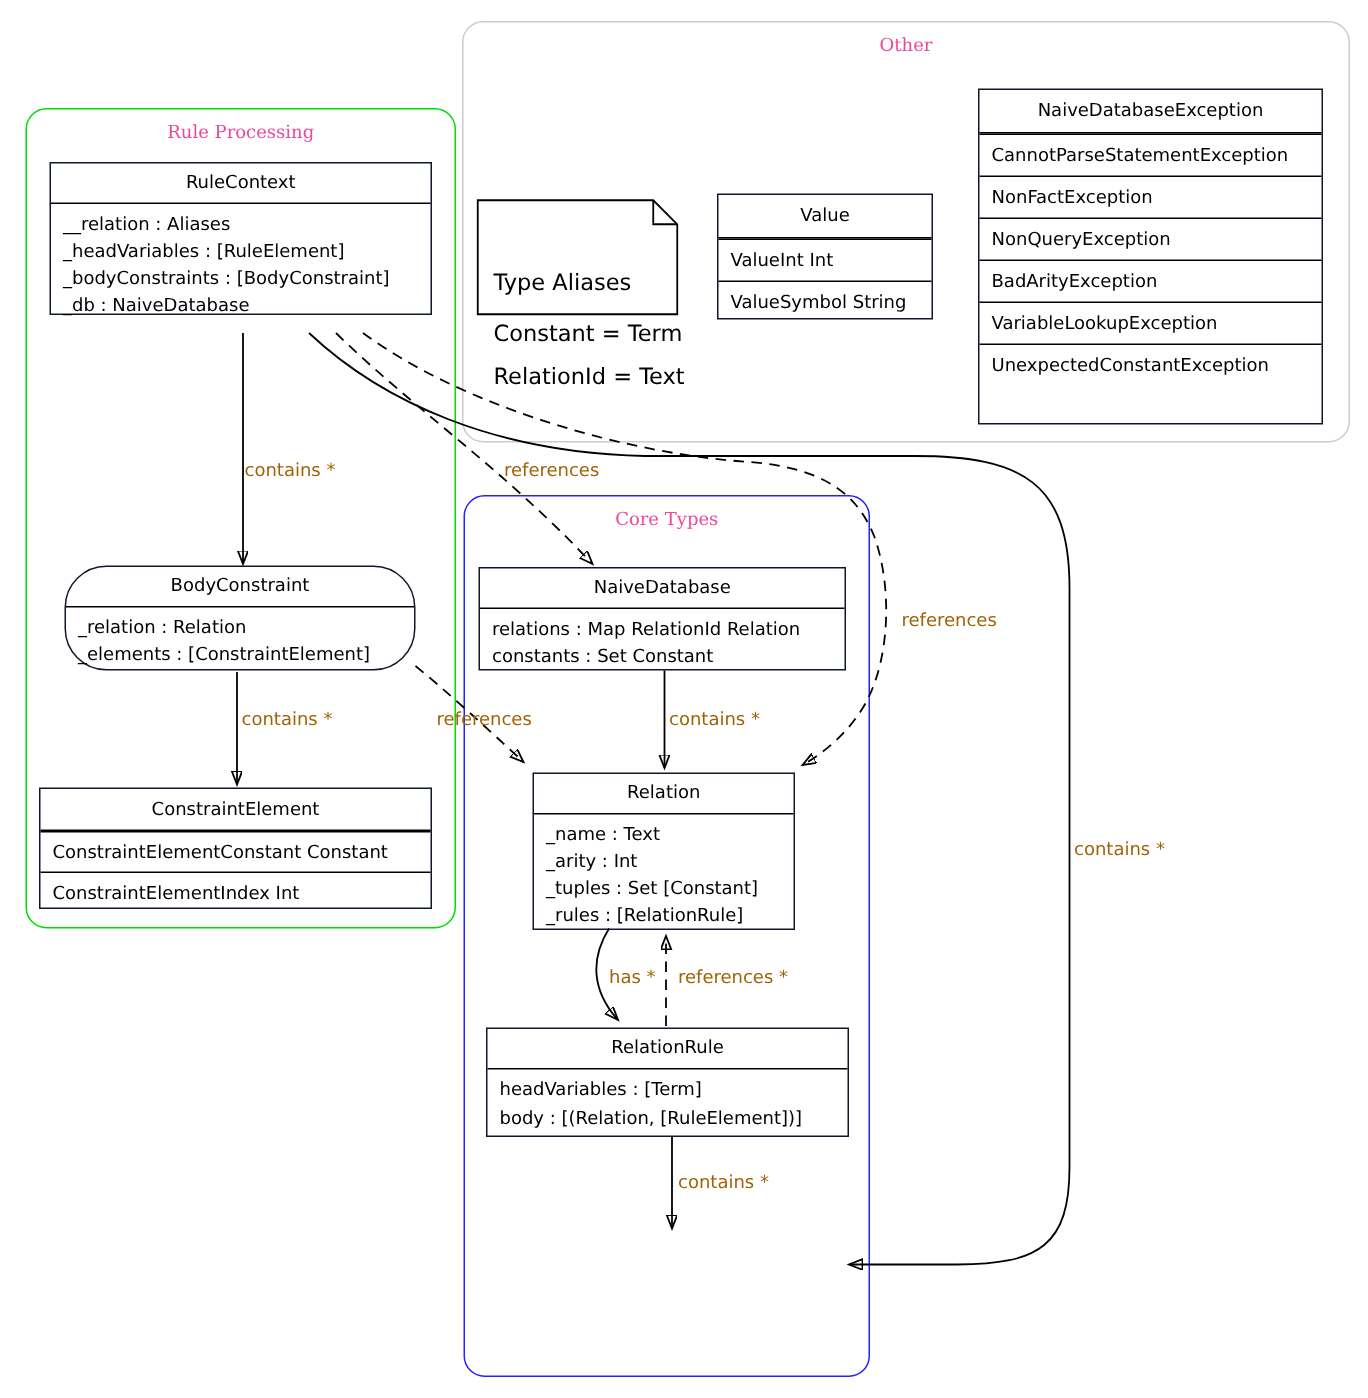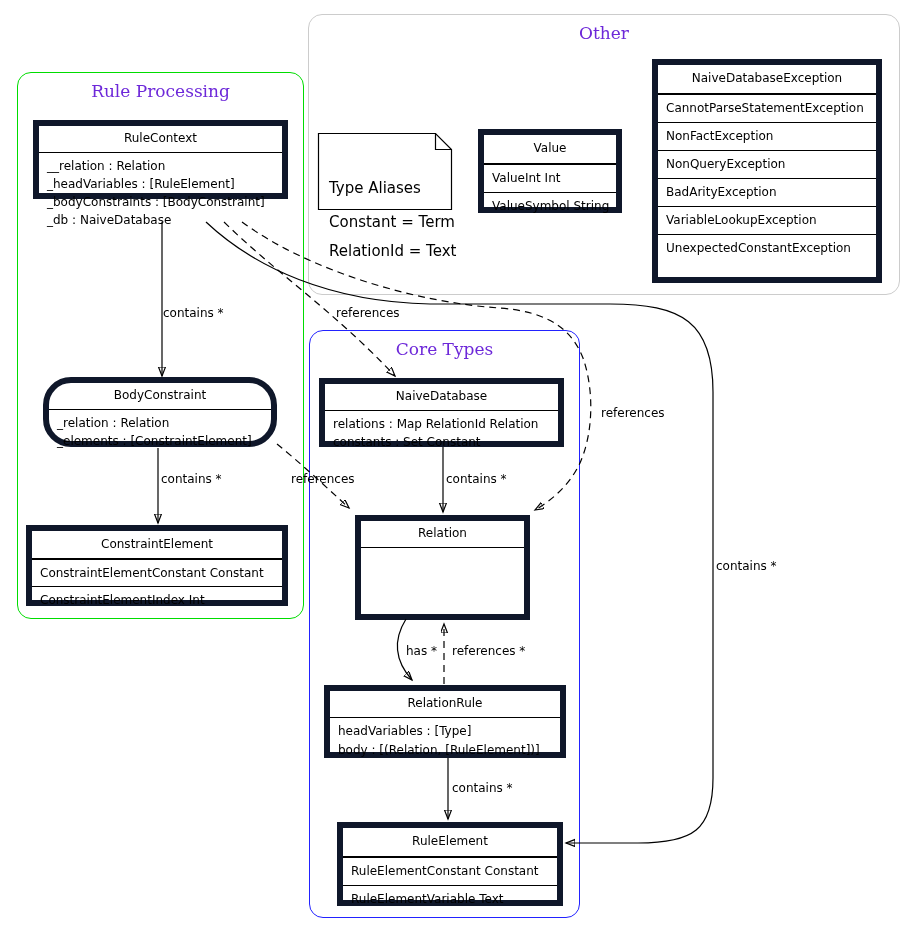--- a/index.html
+++ b/index.html
@@ -1,26 +1,26 @@
 <!DOCTYPE html>
 <html><head>
 <meta charset="utf-8">
 <style>
   html,body{margin:0;padding:0;background:#fff;}
   .canvas{position:relative;width:912px;height:932px;background:#fff;overflow:hidden;
           font-family:"DejaVu Sans",sans-serif;color:#000;}
   
   .grp{position:absolute;border-radius:14px;background:transparent;}
   .grp-title{position:absolute;top:8px;left:0;width:100%;text-align:center;
-             font-family:"DejaVu Serif",serif;font-size:17px;color:#6d28d9;}
+             font-family:"DejaVu Serif",serif;font-size:12px;color:#ec4899;}
   .grp-green{border:1.5px solid #00dd00;}
   .grp-gray{border:1.5px solid #cccccc;}
   .grp-blue{border:1.5px solid #2222ff;}
   
-  .cbox{position:absolute;background:#fff;border:6px solid #0f172a;box-sizing:border-box;
+  .cbox{position:absolute;background:#fff;border:1px solid #0f172a;box-sizing:border-box;
         font-size:12px;}
   .cbox-h{text-align:center;border-bottom:1px solid #000;white-space:nowrap;overflow:hidden;}
   .h26{height:26px;line-height:25px;}
   .h27{height:27px;line-height:26px;}
   .h28{height:28px;line-height:27px;}
   .attrs{padding:4px 8px 0 8px;}
   .attr-line{line-height:18px;white-space:nowrap;}
   .attrs-tall .attr-line{line-height:19px;}
   .row{border-top:1px solid #000;padding-left:8px;white-space:nowrap;overflow:hidden;}
   .row:first-of-type{border-top:none;}
@@ -28,43 +28,43 @@
   .r28{height:27px;line-height:27px;}
   
   .note-text{position:absolute;font-size:15px;white-space:nowrap;margin-top:39px;}
   
   .edges{position:absolute;left:0;top:0;pointer-events:none;}
   .edges path{fill:none;stroke:#000;stroke-width:1.2px;}
   .edges path.dashed{stroke-dasharray:7,5;}
   .edges path.note-shape{fill:#fff;stroke:#000;stroke-width:1.2px;}
   .edges path.note-fold{fill:none;stroke:#000;stroke-width:1.2px;}
   
-  .elabel{position:absolute;font-size:12px;white-space:nowrap;color:#000000;}
+  .elabel{position:absolute;font-size:12px;white-space:nowrap;color:#a16207;}
 </style>
 </head>
 <body>
 
 <div class="canvas">
 
   <div class="grp grp-green" style="left:17px;top:72px;width:285px;height:545px;">
     <div class="grp-title">Rule Processing</div>
   </div>
 
   <div class="grp grp-gray" style="left:308px;top:14px;width:590px;height:279px;">
     <div class="grp-title">Other</div>
   </div>
 
   <div class="grp grp-blue" style="left:309px;top:330px;width:269px;height:586px;">
     <div class="grp-title">Core Types</div>
   </div>
 
-  <div class="cbox" style="left:33px;top:120px;width:255px;height:79px;">
+  <div class="cbox" style="left:33px;top:108px;width:255px;height:102px;">
     <div class="cbox-h h26">RuleContext</div>
     <div class="attrs">
-      <div class="attr-line">__relation : Relation</div>
+      <div class="attr-line">__relation : Aliases</div>
       <div class="attr-line">_headVariables : [RuleElement]</div>
       <div class="attr-line">_bodyConstraints : [BodyConstraint]</div>
       <div class="attr-line">_db : NaiveDatabase</div>
     </div>
   </div>
 
   <div class="cbox" style="left:43px;top:377px;width:234px;height:70px;border-radius:28px;">
     <div class="cbox-h h26">BodyConstraint</div>
     <div class="attrs">
       <div class="attr-line">_relation : Relation</div>
@@ -97,35 +97,36 @@
   <div class="cbox" style="left:319px;top:378px;width:245px;height:69px;">
     <div class="cbox-h h26">NaiveDatabase</div>
     <div class="attrs">
       <div class="attr-line">relations : Map RelationId Relation</div>
       <div class="attr-line">constants : Set Constant</div>
     </div>
   </div>
 
   <div class="cbox" style="left:355px;top:515px;width:175px;height:105px;">
     <div class="cbox-h h26">Relation</div>
+    <div class="attrs">
+      <div class="attr-line">_name : Text</div>
+      <div class="attr-line">_arity : Int</div>
+      <div class="attr-line">_tuples : Set [Constant]</div>
+      <div class="attr-line">_rules : [RelationRule]</div>
+    </div>
   </div>
 
   <div class="cbox" style="left:324px;top:685px;width:242px;height:73px;">
     <div class="cbox-h h26">RelationRule</div>
     <div class="attrs attrs-tall">
-      <div class="attr-line">headVariables : [Type]</div>
+      <div class="attr-line">headVariables : [Term]</div>
       <div class="attr-line">body : [(Relation, [RuleElement])]</div>
     </div>
   </div>
 
-  <div class="cbox" style="left:337px;top:822px;width:226px;height:84px;">
-    <div class="cbox-h h28">RuleElement</div>
-    <div class="row r28">RuleElementConstant Constant</div>
-    <div class="row r28">RuleElementVariable Text</div>
-  </div>
 
   <svg class="edges" width="912" height="932" viewBox="0 0 912 932">
     <defs>
       <marker id="arr" markerWidth="11" markerHeight="9" refX="9" refY="3.5" orient="auto" markerUnits="userSpaceOnUse">
         <path d="M0,0 L9,3.5 L0,7 z" fill="#000" stroke="none"></path>
       </marker>
     </defs>
 
     <path class="note-shape" d="M318.5,133.5 L435.5,133.5 L451.5,149.5 L451.5,209.5 L318.5,209.5 Z"></path>
     <path class="note-fold" d="M435.5,133.5 L435.5,149.5 L451.5,149.5"></path>

